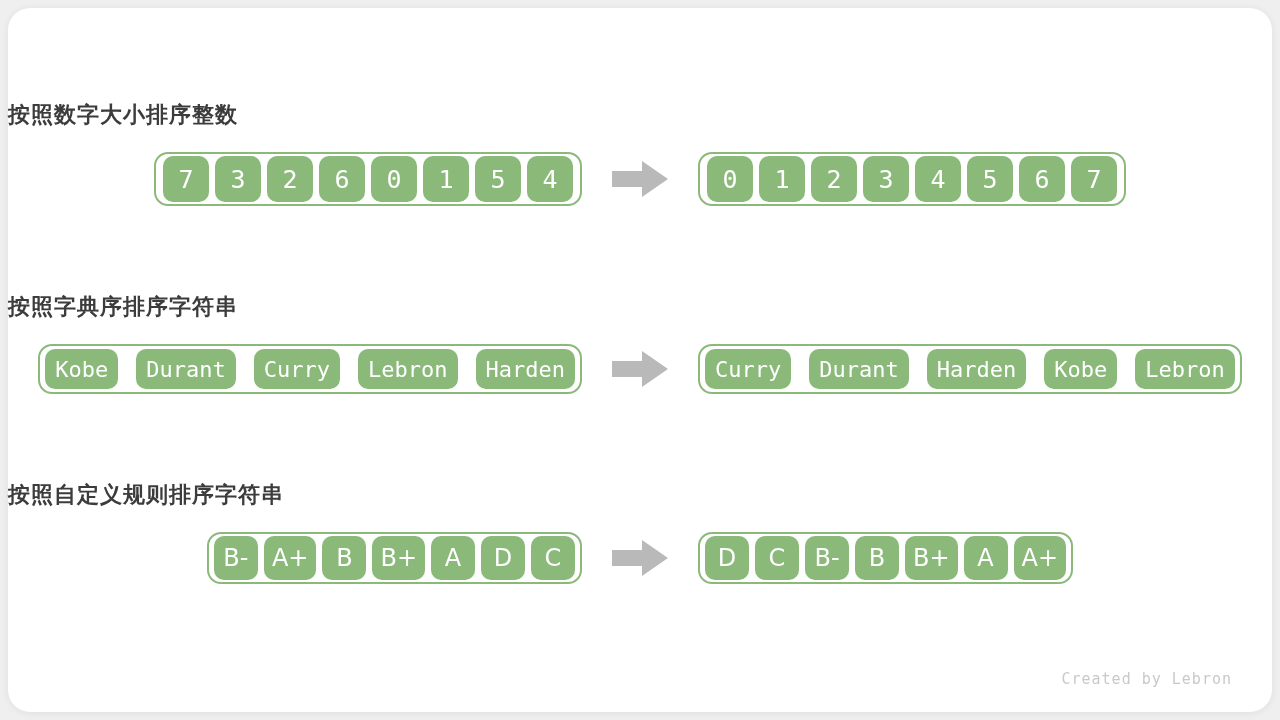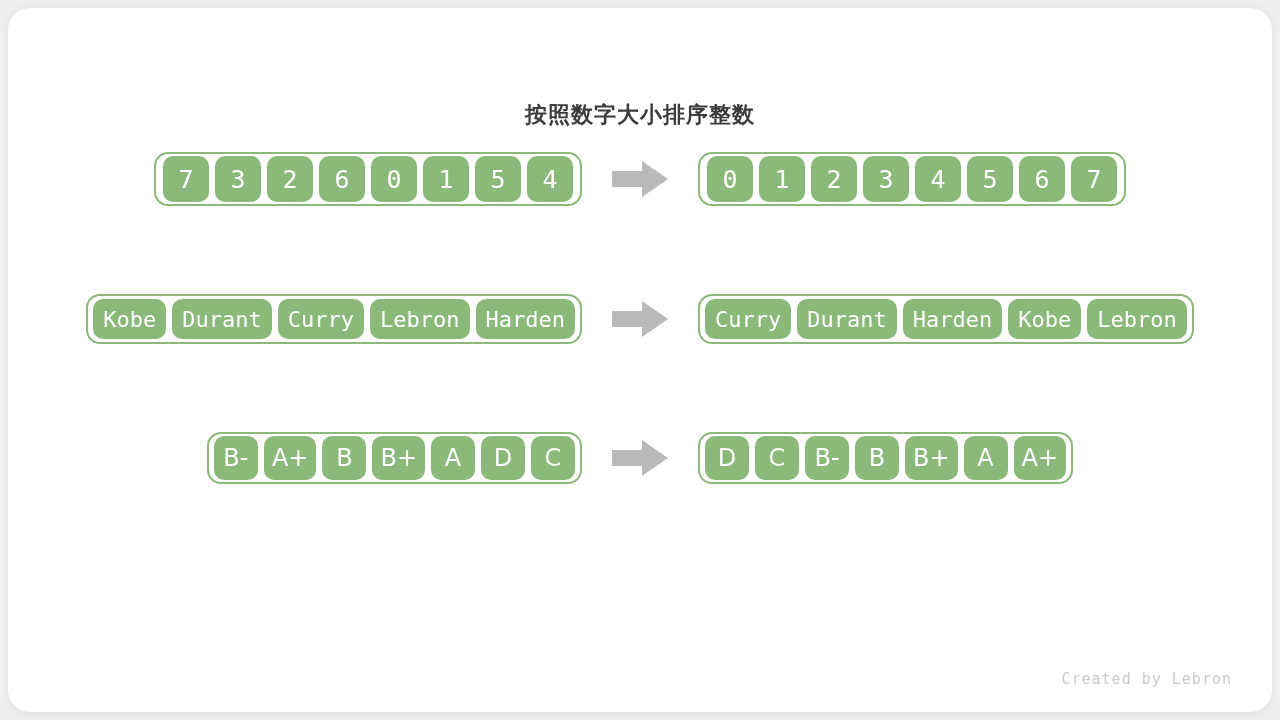--- a/index.html
+++ b/index.html
@@ -21,21 +21,20 @@
     position:absolute;
     left:8px;top:8px;right:8px;bottom:8px;
     background:var(--card);
     border-radius:22px;
     box-shadow:0 1px 8px rgba(0,0,0,0.07);
     padding-top:94px;
   }
   .sort-section{
     display:flex;
     flex-direction:column;
-    align-items:center;
   }
   .sort-section + .sort-section{margin-top:88px;}
   .section-title{
     font-size:22px;
     line-height:26px;
     font-weight:bold;
     color:var(--title);
     letter-spacing:1px;
     margin-bottom:24px;
   }
@@ -61,21 +60,21 @@
     border-radius:10px;
   }
   
   .sec-digits .array-box{padding:2px 7px;column-gap:6px;}
   .sec-digits .cell{
     width:46px;height:46px;
     font-family:"DejaVu Sans Mono","Liberation Mono",monospace;
     font-size:25px;
   }
   
-  .sec-words .array-box{padding:3px 5px;column-gap:6px;}
+  .sec-words .array-box{padding:3px 5px;column-gap:18px;}
   .sec-words .cell{
     height:40px;
     padding:0 10px;
     font-family:"DejaVu Sans Mono","Liberation Mono",monospace;
     font-size:22px;
   }
   
   .sec-grades .array-box{padding:2px 5px;column-gap:6px;}
   .sec-grades .cell{
     height:44px;
@@ -128,20 +127,21 @@
             <span class="cell">3</span>
             <span class="cell">4</span>
             <span class="cell">5</span>
             <span class="cell">6</span>
             <span class="cell">7</span>
           </div>
     </div>
   </section>
 
   <section class="sort-section sec-words">
+    <h2 class="section-title">按照字典序排序字符串</h2>
     <div class="row">
       <div class="array-box before">
             <span class="cell">Kobe</span>
             <span class="cell">Durant</span>
             <span class="cell">Curry</span>
             <span class="cell">Lebron</span>
             <span class="cell">Harden</span>
           </div>
       <span class="arrow">
         <svg viewBox="0 0 56 40" aria-hidden="true">
@@ -152,20 +152,21 @@
             <span class="cell">Curry</span>
             <span class="cell">Durant</span>
             <span class="cell">Harden</span>
             <span class="cell">Kobe</span>
             <span class="cell">Lebron</span>
           </div>
     </div>
   </section>
 
   <section class="sort-section sec-grades">
+    <h2 class="section-title">按照自定义规则排序字符串</h2>
     <div class="row">
       <div class="array-box before">
             <span class="cell">B-</span>
             <span class="cell">A+</span>
             <span class="cell">B</span>
             <span class="cell">B+</span>
             <span class="cell">A</span>
             <span class="cell">D</span>
             <span class="cell">C</span>
           </div>

